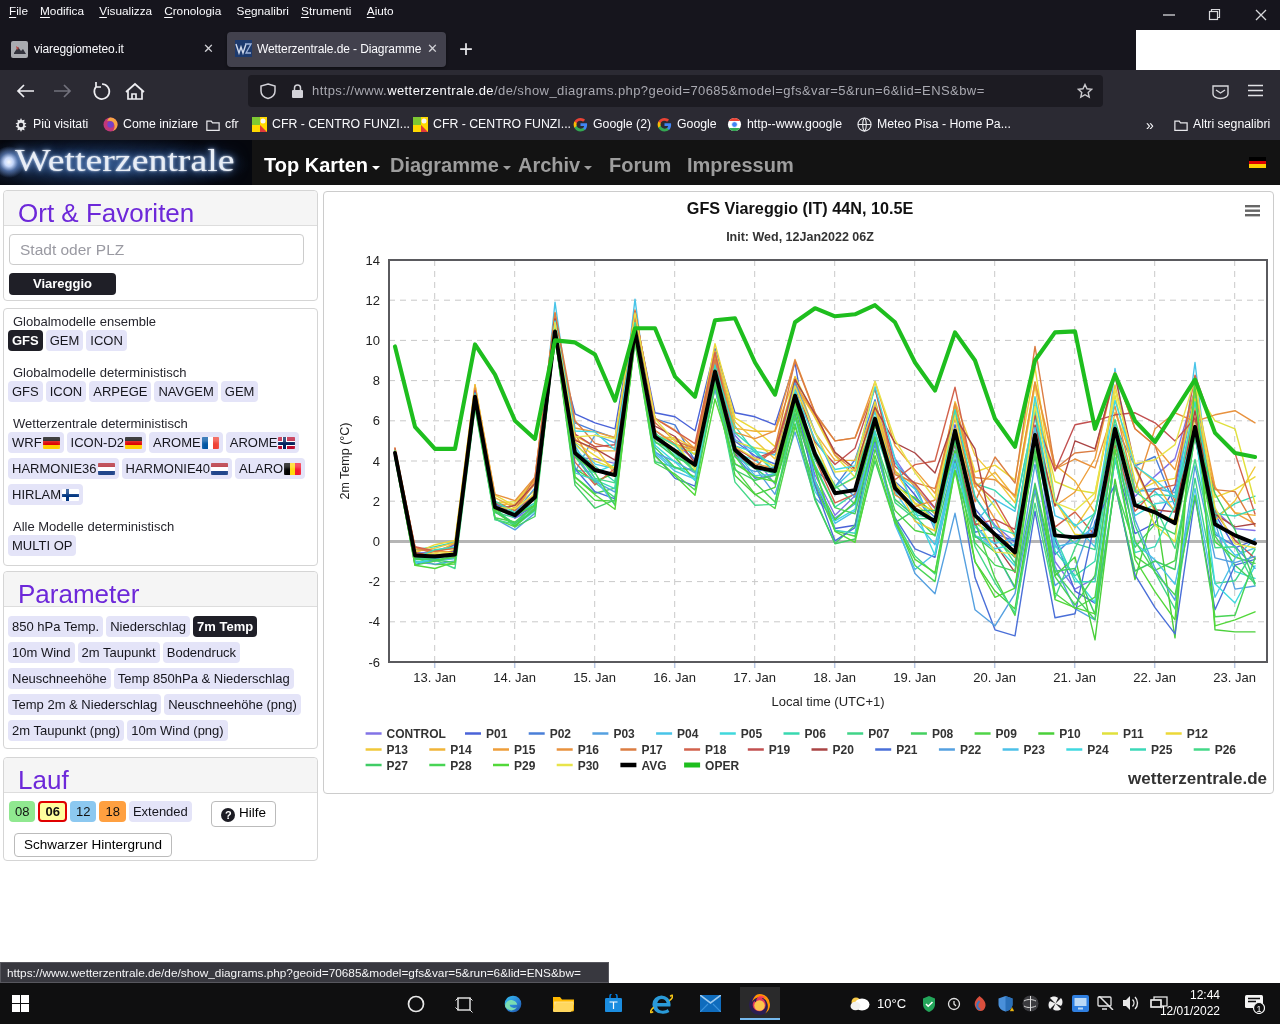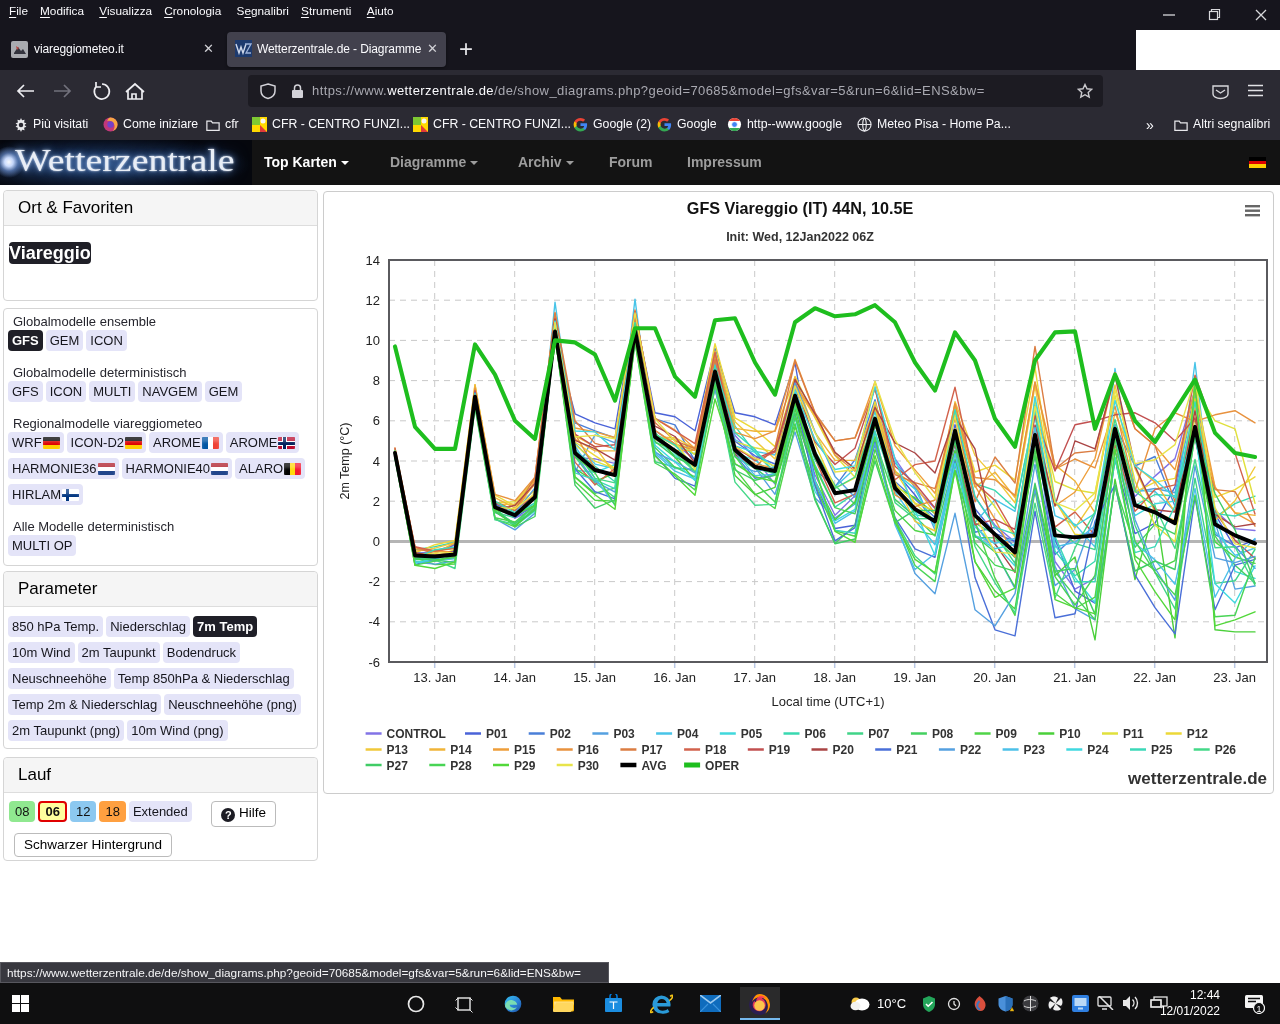--- a/index.html
+++ b/index.html
@@ -18,26 +18,26 @@
 #urlbar .txt{position:absolute;left:64px;top:8px;font-size:13px;letter-spacing:0.42px;white-space:nowrap;color:#a9a9b1}
 #urlbar .txt b{color:#fbfbfe;font-weight:normal}
 #bmbar{position:absolute;left:0;top:112px;width:1280px;height:28px;background:#2b2a33;color:#fbfbfe;font-size:12.3px}
 .bm{position:absolute;top:5px;white-space:nowrap}
 .bm svg,.bm .ic{vertical-align:-4px;margin-right:5px}
 
 #sitenav{position:absolute;left:0;top:140px;width:1280px;height:45px;background:#131313}
 #logo{position:absolute;left:0;top:0;width:252px;height:45px;background:radial-gradient(ellipse 150px 30px at 40% 55%,#24436e 0%,#101d33 55%,#05070d 100%);overflow:hidden}
 #logo .wz{position:absolute;left:15px;top:3px;font-family:"Liberation Serif",serif;font-size:31px;color:#e9eef6;text-shadow:0 0 7px #6f9ad8,0 0 2px #fff,0 0 14px #3a66b0;transform:scaleX(1.22);transform-origin:0 0}
 #logo .flare{position:absolute;left:-8px;top:5px;width:34px;height:34px;background:radial-gradient(circle,#fff 0%,#cfdfff 18%,rgba(120,160,230,.6) 38%,rgba(40,70,140,0) 66%)}
-.snav{position:absolute;top:14px;font-size:14px;color:#9d9d9d;font-weight:bold}
+.snav{position:absolute;top:14px;font-size:20px;color:#9d9d9d;font-weight:bold}
 .snav.act{color:#fff}
 .caret{display:inline-block;width:0;height:0;border-left:4px solid transparent;border-right:4px solid transparent;border-top:4px solid currentColor;vertical-align:2px;margin-left:4px}
 
 .card{position:absolute;left:3px;width:315px;background:#fff;border:1px solid #d5d5d5;border-radius:4px}
-.chead{background:#f5f5f5;border-bottom:1px solid #ddd;border-radius:4px 4px 0 0;color:#000000;font-size:17px;height:35px;padding:7px 14px 0}
+.chead{background:#f5f5f5;border-bottom:1px solid #ddd;border-radius:4px 4px 0 0;color:#6d28d9;font-size:26px;height:35px;padding:7px 14px 0}
 .cbody{padding:8px 4px}
 .grp{margin-bottom:9px}
 .lbl{font-size:13px;color:#26262e;line-height:15px;margin:0 0 1px 5px}
 .pb{display:inline-block;background:#e4e4f8;color:#16161d;border-radius:4px;font-size:13px;padding:2px 4px 2px;margin:0 3px 5px 0;line-height:17px;vertical-align:top}
 .pb.on{background:#1f1f27;color:#fff;font-weight:bold}
 .flag{display:inline-block;width:17px;height:12px;vertical-align:-2px;margin-left:1px;border-radius:1px;box-shadow:inset 0 5px 3px rgba(255,255,255,.25)}
 
 #statusbar{position:absolute;left:0;top:962px;width:609px;height:21px;background:#38383f;border:1px solid #57575e;color:#f5f5f7;font-size:11.8px;padding:3px 6px;white-space:nowrap}
 #taskbar{position:absolute;left:0;top:983px;width:1280px;height:41px;background:#0f0f10}
 #tsearch{position:absolute;left:48px;top:4px;width:344px;height:33px;background:#272727;border:1px solid #8a8a8a;color:#dedede;font-size:13.5px}
@@ -173,36 +173,37 @@
  <span class="snav" style="left:390px">Diagramme<span class="caret"></span></span>
  <span class="snav" style="left:518px">Archiv<span class="caret"></span></span>
  <span class="snav" style="left:609px">Forum</span>
  <span class="snav" style="left:687px">Impressum</span>
  <span class="abs" style="right:14px;top:17px;width:17px;height:11px;background:linear-gradient(#000 33%,#d00 33%,#d00 66%,#ffce00 66%)"></span>
 </div>
 
 <div class="card" style="top:190px;height:111px">
  <div class="chead">Ort &amp; Favoriten</div>
  <div class="cbody" style="padding:8px 5px 6px">
-  <div style="margin-top:8px"><span class="pb on" style="font-size:18px;padding:2px 0;line-height:18px">Viareggio</span></div>
+  <div style="border:1px solid #ccc;border-radius:4px;height:31px;width:295px;padding:6px 10px;color:#9a9aa2;font-size:15.5px">Stadt oder PLZ</div>
+  <div style="margin-top:8px"><span class="pb on" style="font-size:13px;padding:2px 24px;line-height:18px">Viareggio</span></div>
  </div>
 </div>
 
 <div class="card" style="top:308px;height:258px">
  <div class="cbody" style="padding:5px 4px">
   <div class="grp">
         <div class="lbl">Globalmodelle ensemble</div>
   <div><span class="pb on">GFS</span><span class="pb">GEM</span><span class="pb">ICON</span></div>
       </div>
   <div class="grp">
         <div class="lbl">Globalmodelle deterministisch</div>
-  <div><span class="pb">GFS</span><span class="pb">ICON</span><span class="pb">MULTI</span><span class="pb">NAVGEM</span><span class="pb">GEM</span></div>
+  <div><span class="pb">GFS</span><span class="pb">ICON</span><span class="pb">ARPEGE</span><span class="pb">NAVGEM</span><span class="pb">GEM</span></div>
       </div>
   <div class="grp">
-        <div class="lbl">Regionalmodelle viareggiometeo</div>
+        <div class="lbl">Wetterzentrale deterministisch</div>
   <div><span class="pb">WRF<span class="flag" style="background:linear-gradient(#000 33%,#d00 33%,#d00 66%,#ffce00 66%)"></span></span><span class="pb">ICON-D2<span class="flag" style="background:linear-gradient(#000 33%,#d00 33%,#d00 66%,#ffce00 66%)"></span></span><span class="pb">AROME<span class="flag" style="background:linear-gradient(90deg,#0055a4 33%,#fff 33%,#fff 66%,#ef4135 66%)"></span></span><span class="pb">AROME<span class="flag" style="background:linear-gradient(#00205b,#00205b) 0 4.5px/17px 3px no-repeat,linear-gradient(90deg,#00205b,#00205b) 5px 0/3px 12px no-repeat,linear-gradient(#fff,#fff) 0 3.5px/17px 5px no-repeat,linear-gradient(90deg,#fff,#fff) 4px 0/5px 12px no-repeat,#ba0c2f"></span></span></div>
   <div><span class="pb">HARMONIE36<span class="flag" style="background:linear-gradient(#ae1c28 33%,#fff 33%,#fff 66%,#21468b 66%)"></span></span><span class="pb">HARMONIE40<span class="flag" style="background:linear-gradient(#ae1c28 33%,#fff 33%,#fff 66%,#21468b 66%)"></span></span><span class="pb">ALARO<span class="flag" style="background:linear-gradient(90deg,#000 33%,#ffd90c 33%,#ffd90c 66%,#f31830 66%)"></span></span></div>
   <div><span class="pb">HIRLAM<span class="flag" style="background:linear-gradient(#003580,#003580) 0 4.5px/17px 3px no-repeat,linear-gradient(90deg,#003580,#003580) 4px 0/3px 12px no-repeat,#fff"></span></span></div>
       </div>
   <div class="grp">
         <div class="lbl">Alle Modelle deterministisch</div>
   <div><span class="pb">MULTI OP</span></div>
       </div>
  </div>
 </div>

